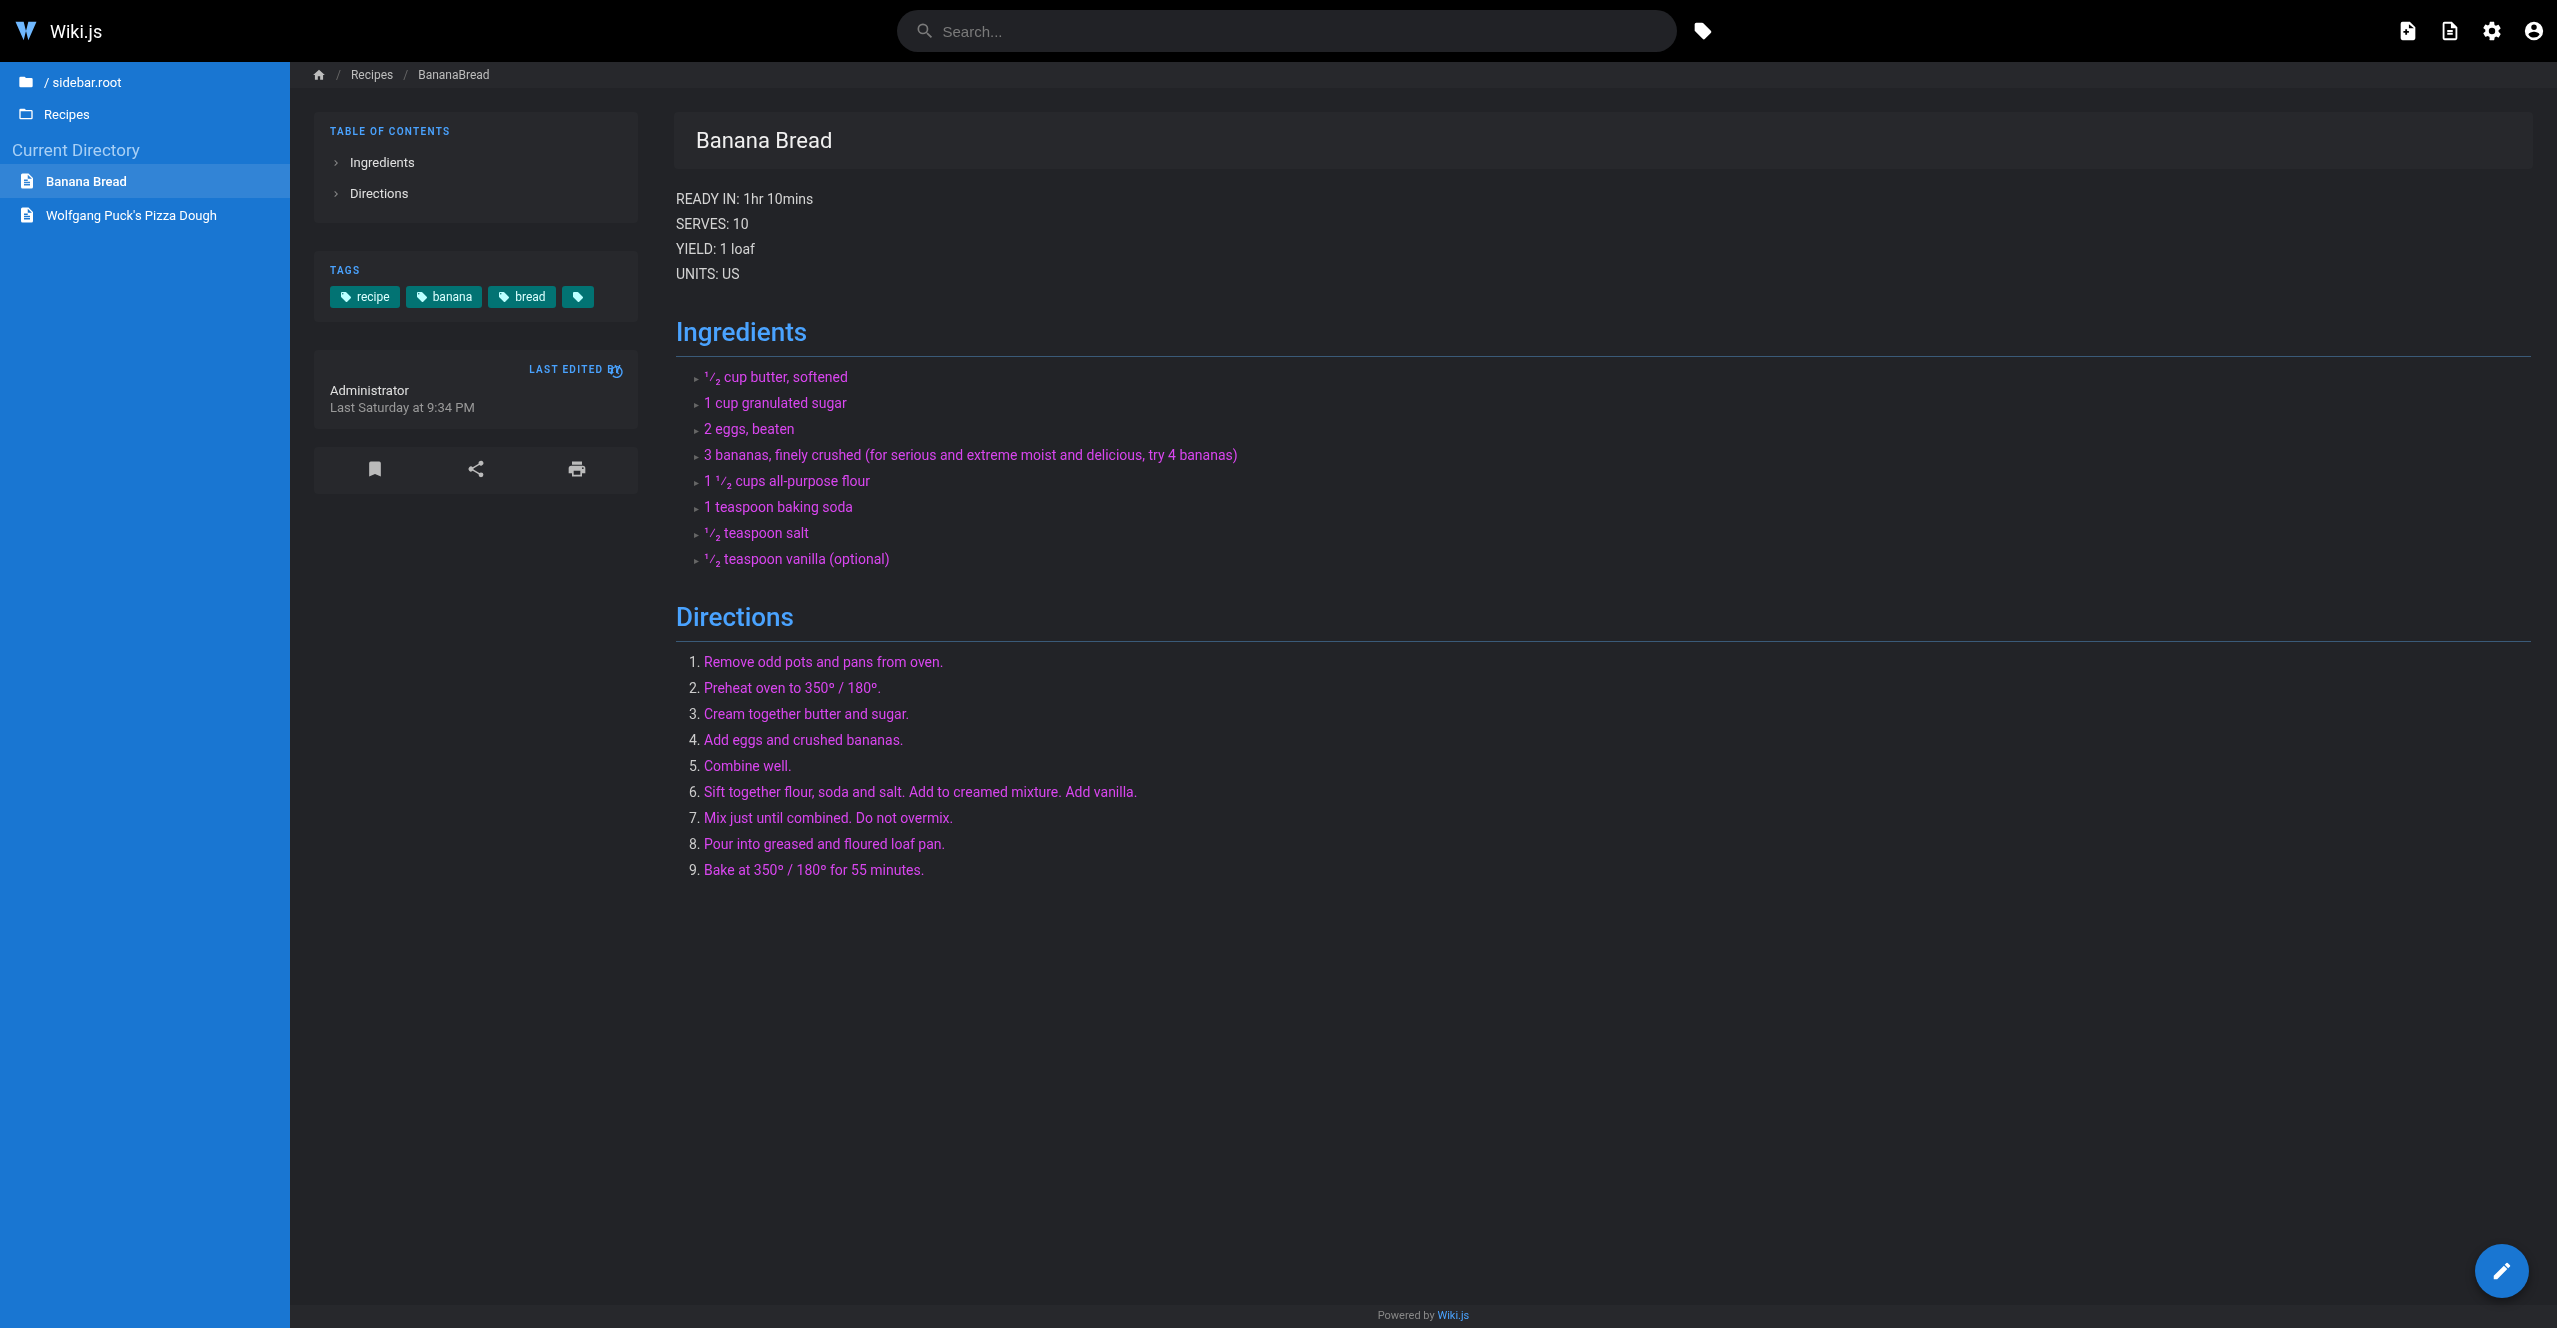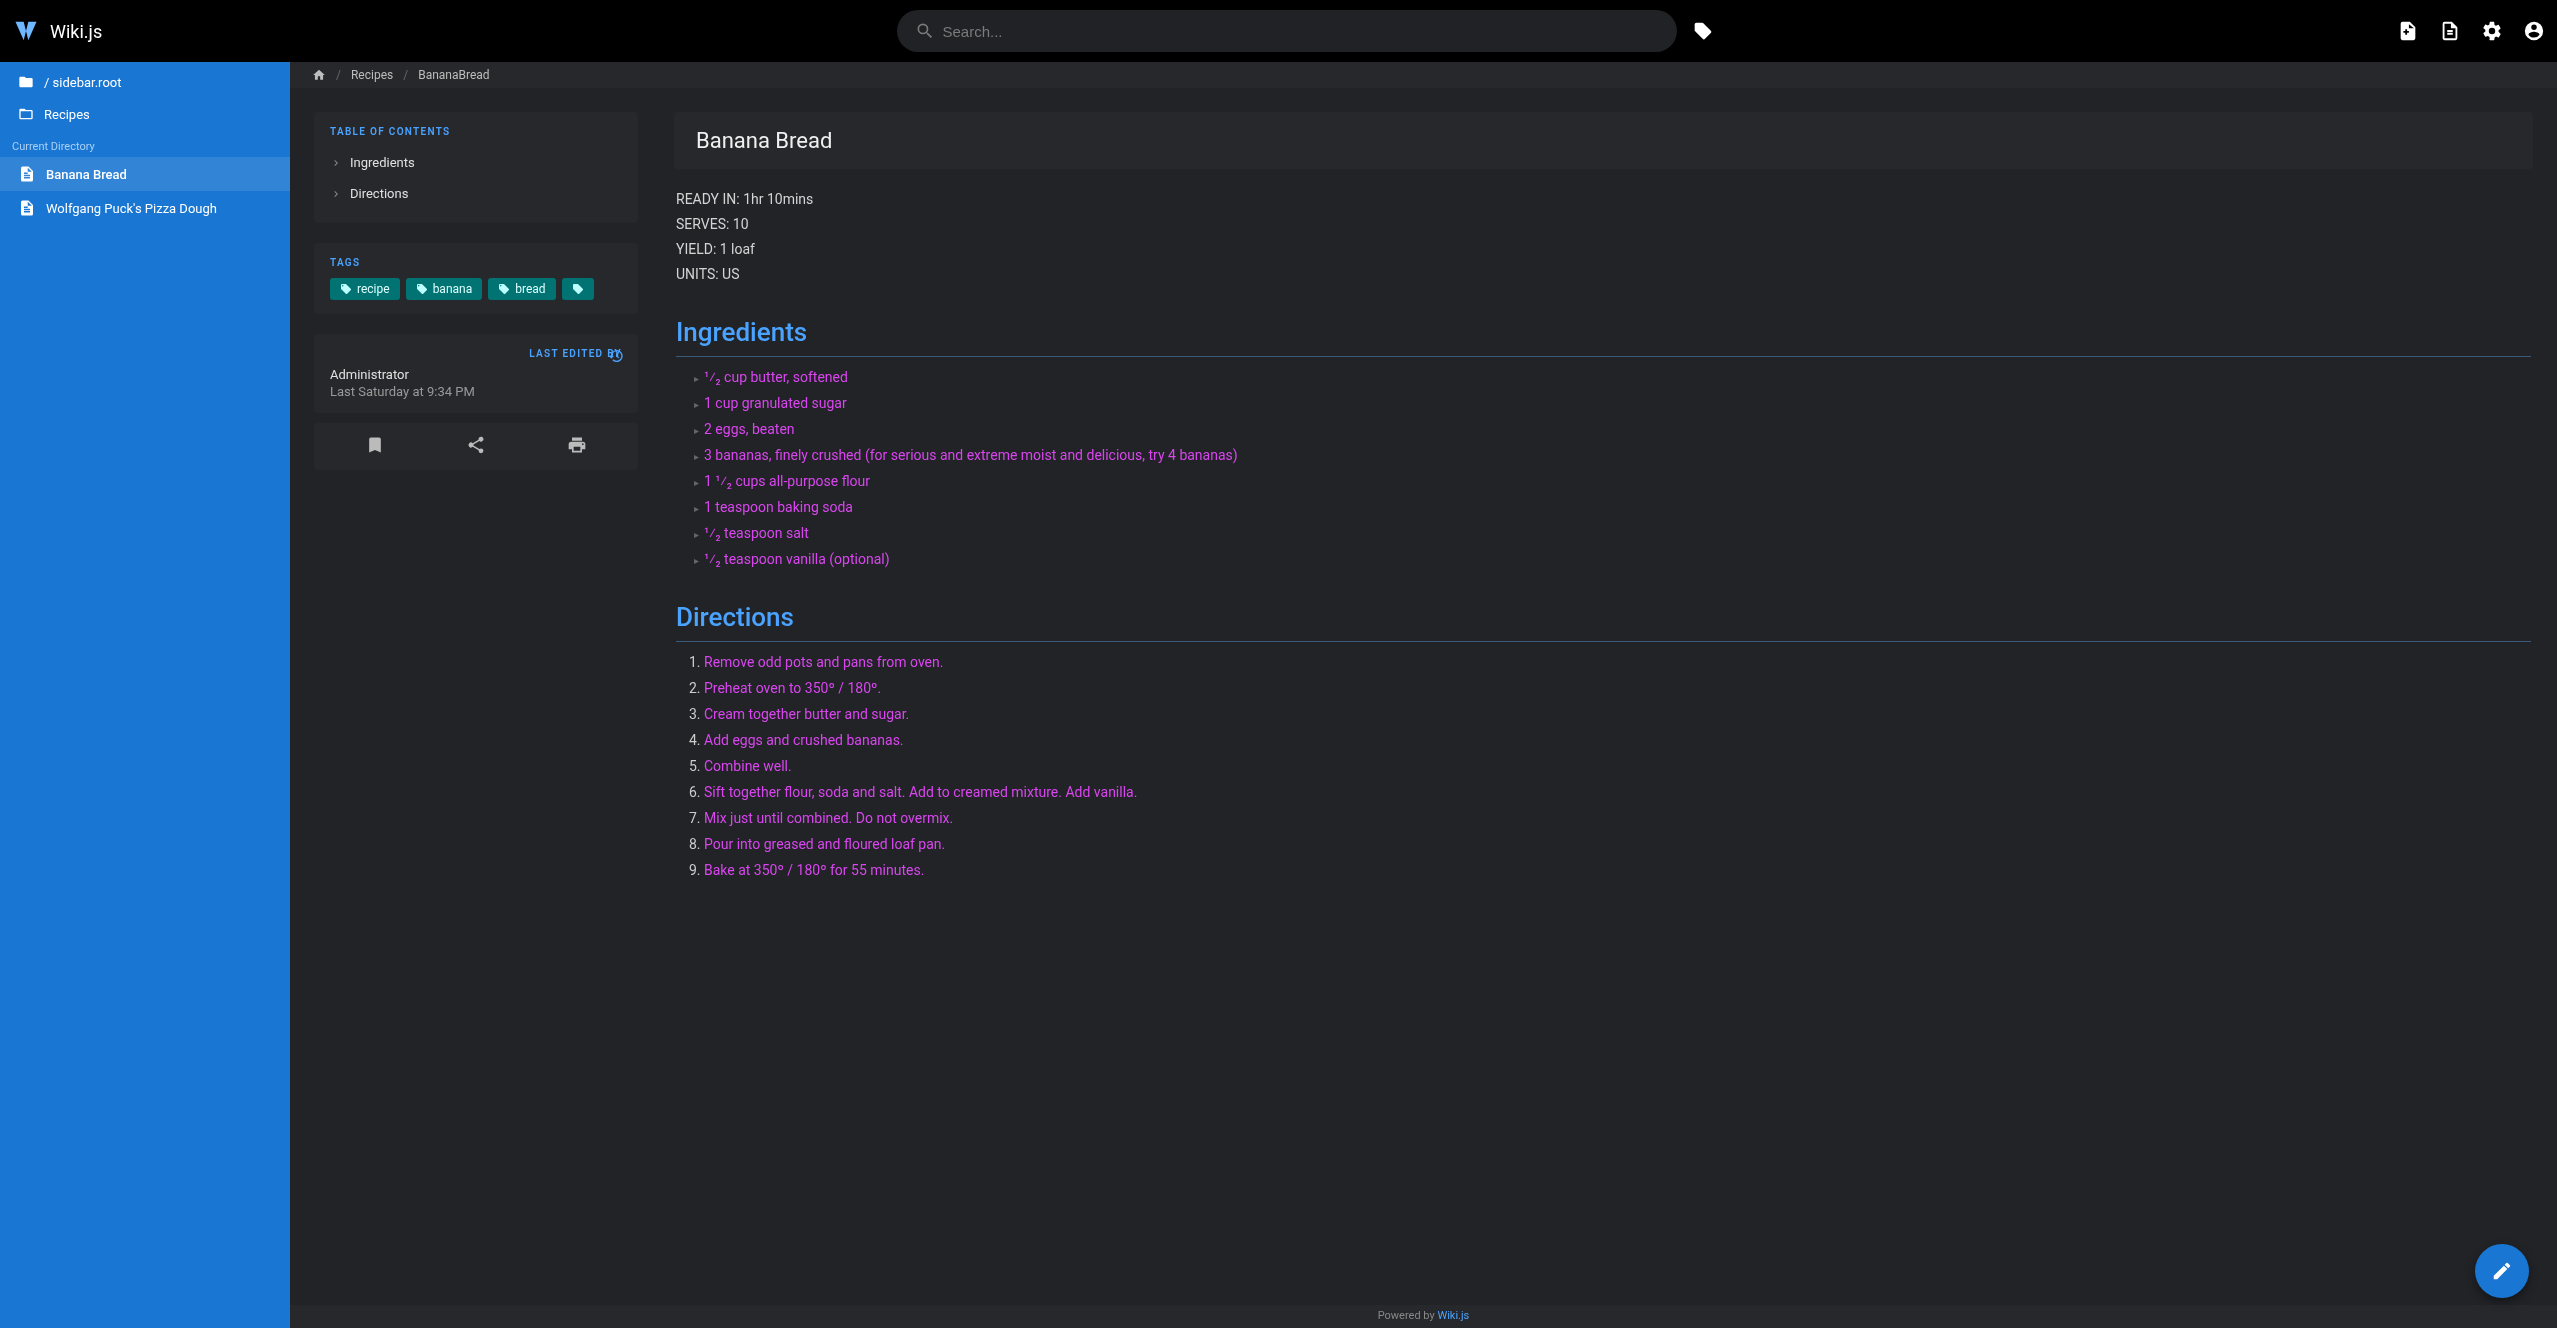--- a/index.html
+++ b/index.html
@@ -93,21 +93,21 @@
     align-items: center;
     gap: 10px;
     padding: 8px 18px;
     cursor: pointer;
   }
   .side-item svg { width: 16px; height: 16px; fill:#fff; display:block;}
   .side-item.active { background: #3284d6; font-weight:500;}
   .side-item.root { padding-top:12px; }
   .side-subhead {
     padding: 10px 19px 4px 12px;
-    font-size: 11px;
+    font-size: 17px;
     color: #a9d0f5;
   }
   .side-item.page svg { width:18px;height:18px;}
 
   
   .main {
     flex: 1;
     display: flex;
     flex-direction: column;
     min-width:0;
@@ -134,21 +134,21 @@
     background:#222327;
   }
 
   
   .toc-panel {
     width: 360px;
     padding: 24px 0 0 0;
     flex-shrink:0;
     display:flex;
     flex-direction:column;
-    gap: 20px;
+    gap: 28px;
   }
   .toc-card, .tags-card, .lastedit-card, .actions-card {
     background: #27282c;
     margin: 0 12px 0 24px;
     border-radius: 4px;
     padding: 14px 16px;
   }
   .card-header {
     color: #4aa3ff;
     font-size: 10px;

